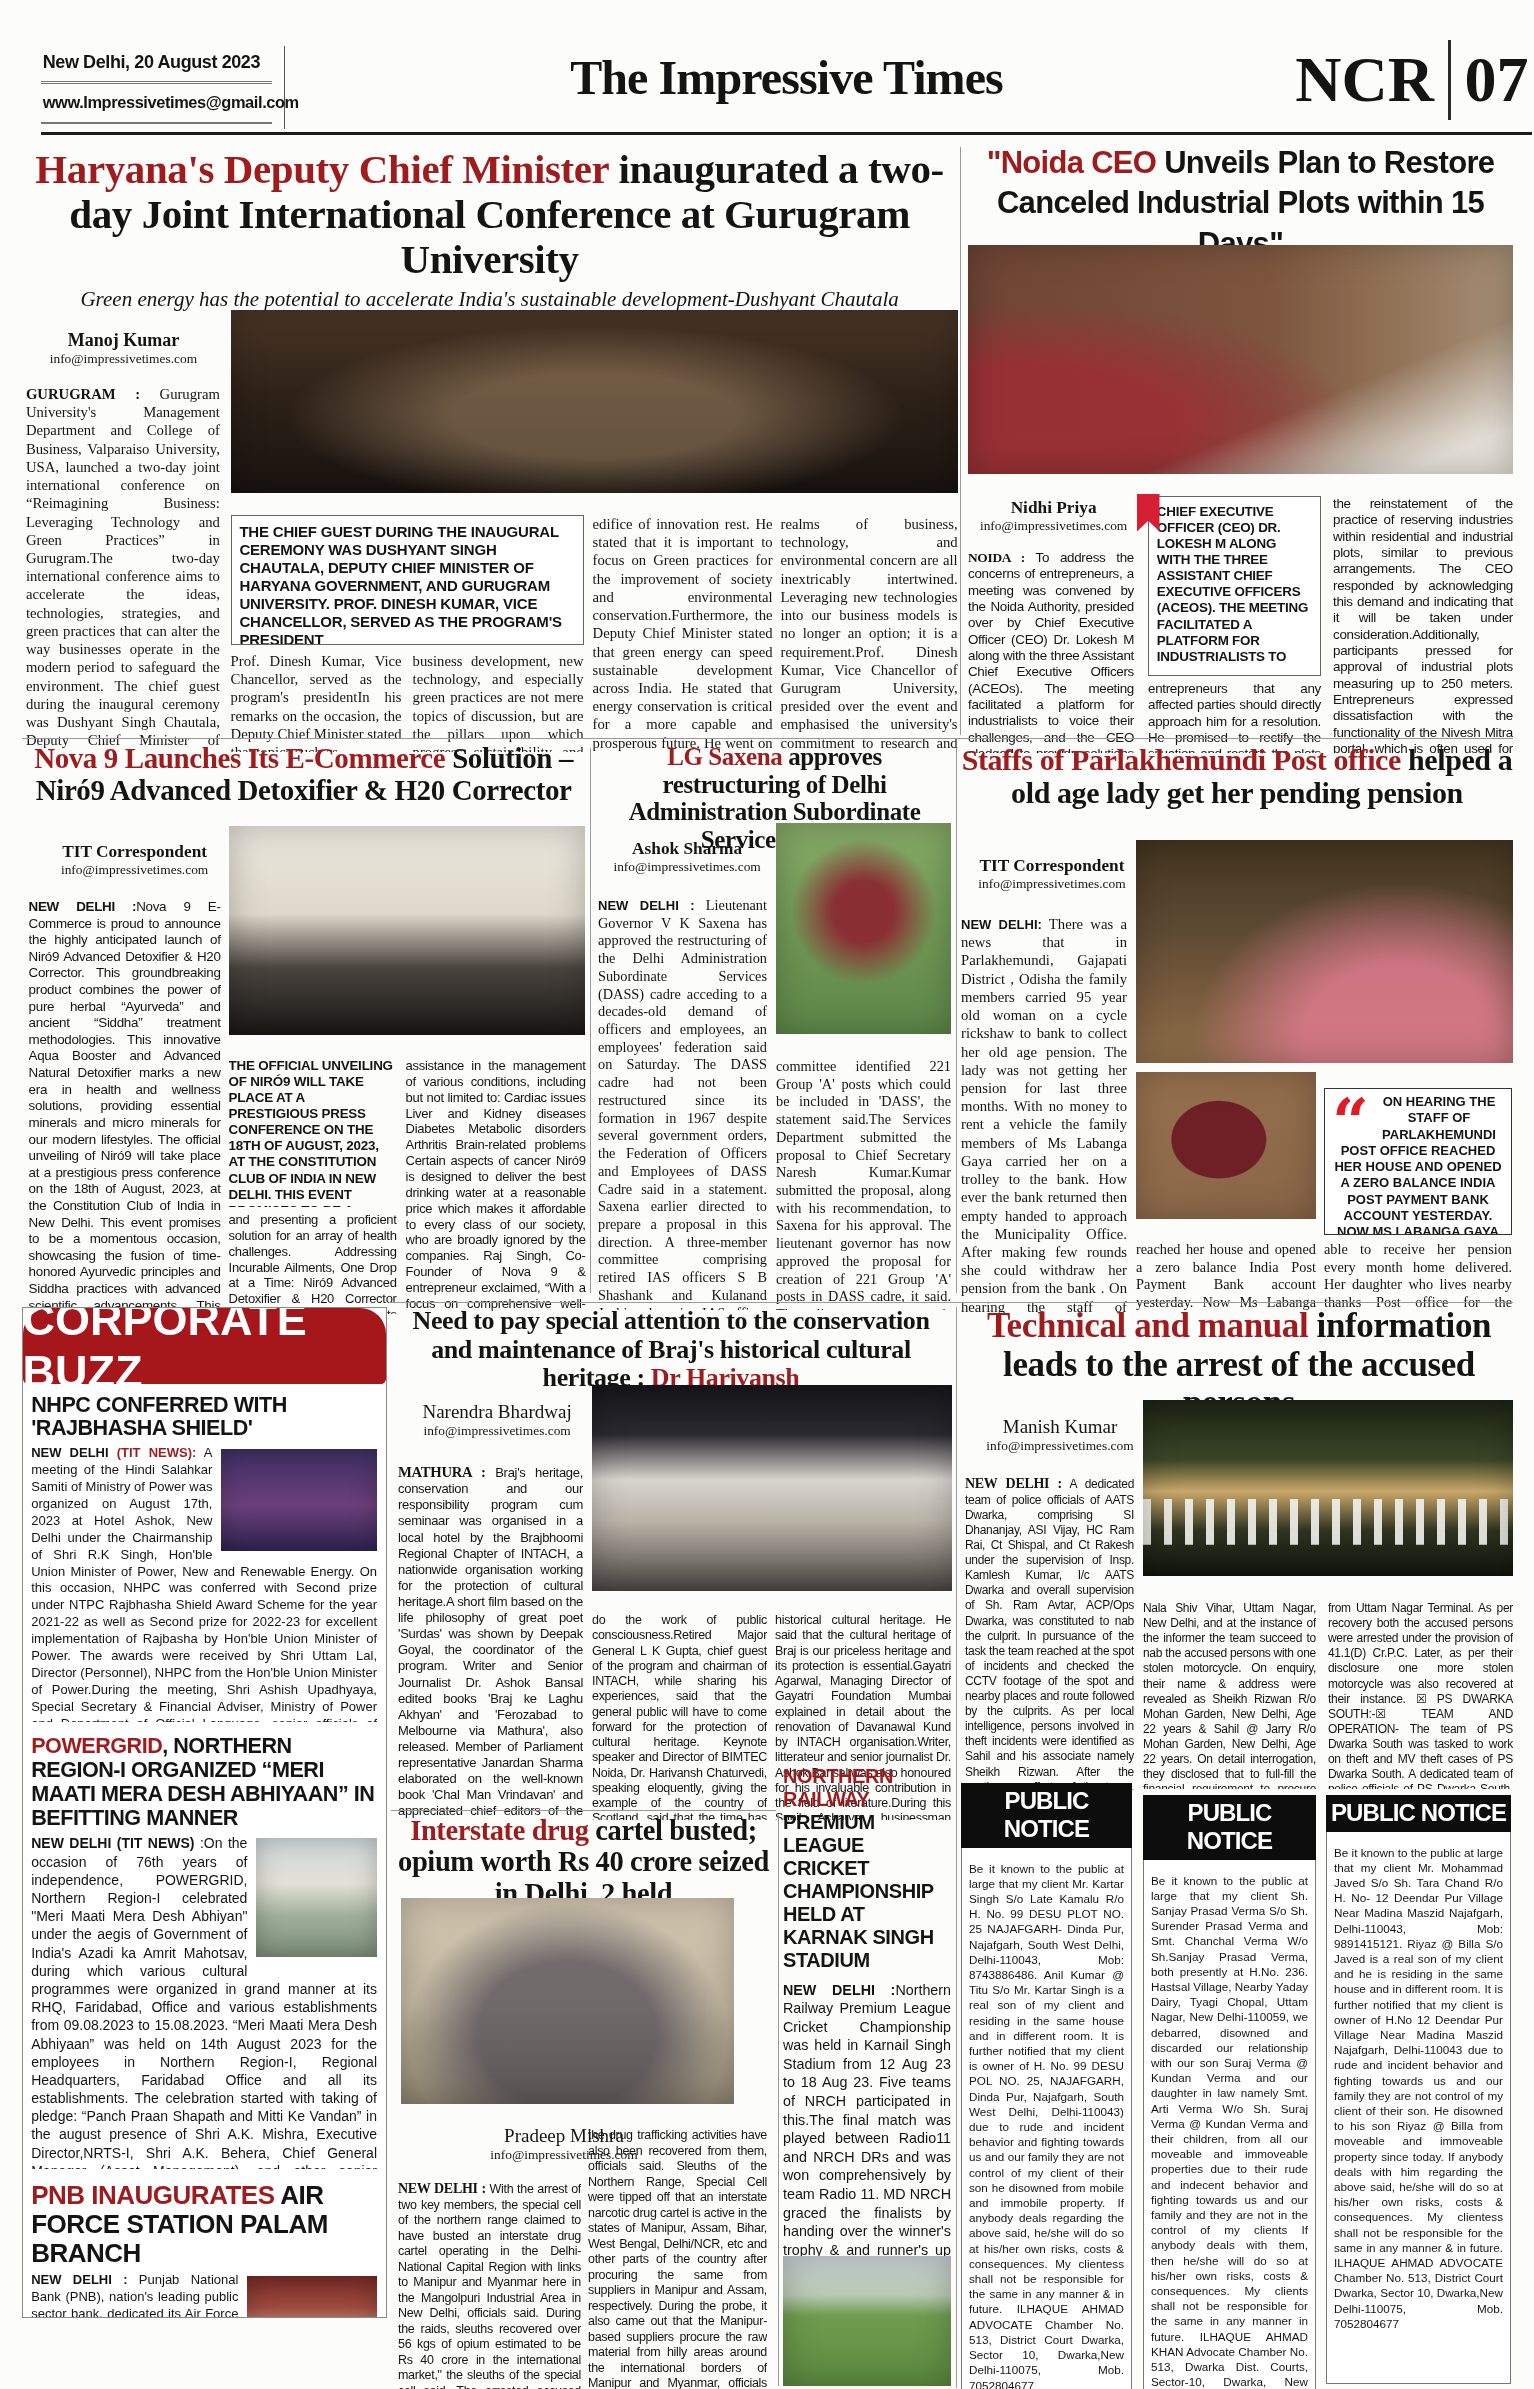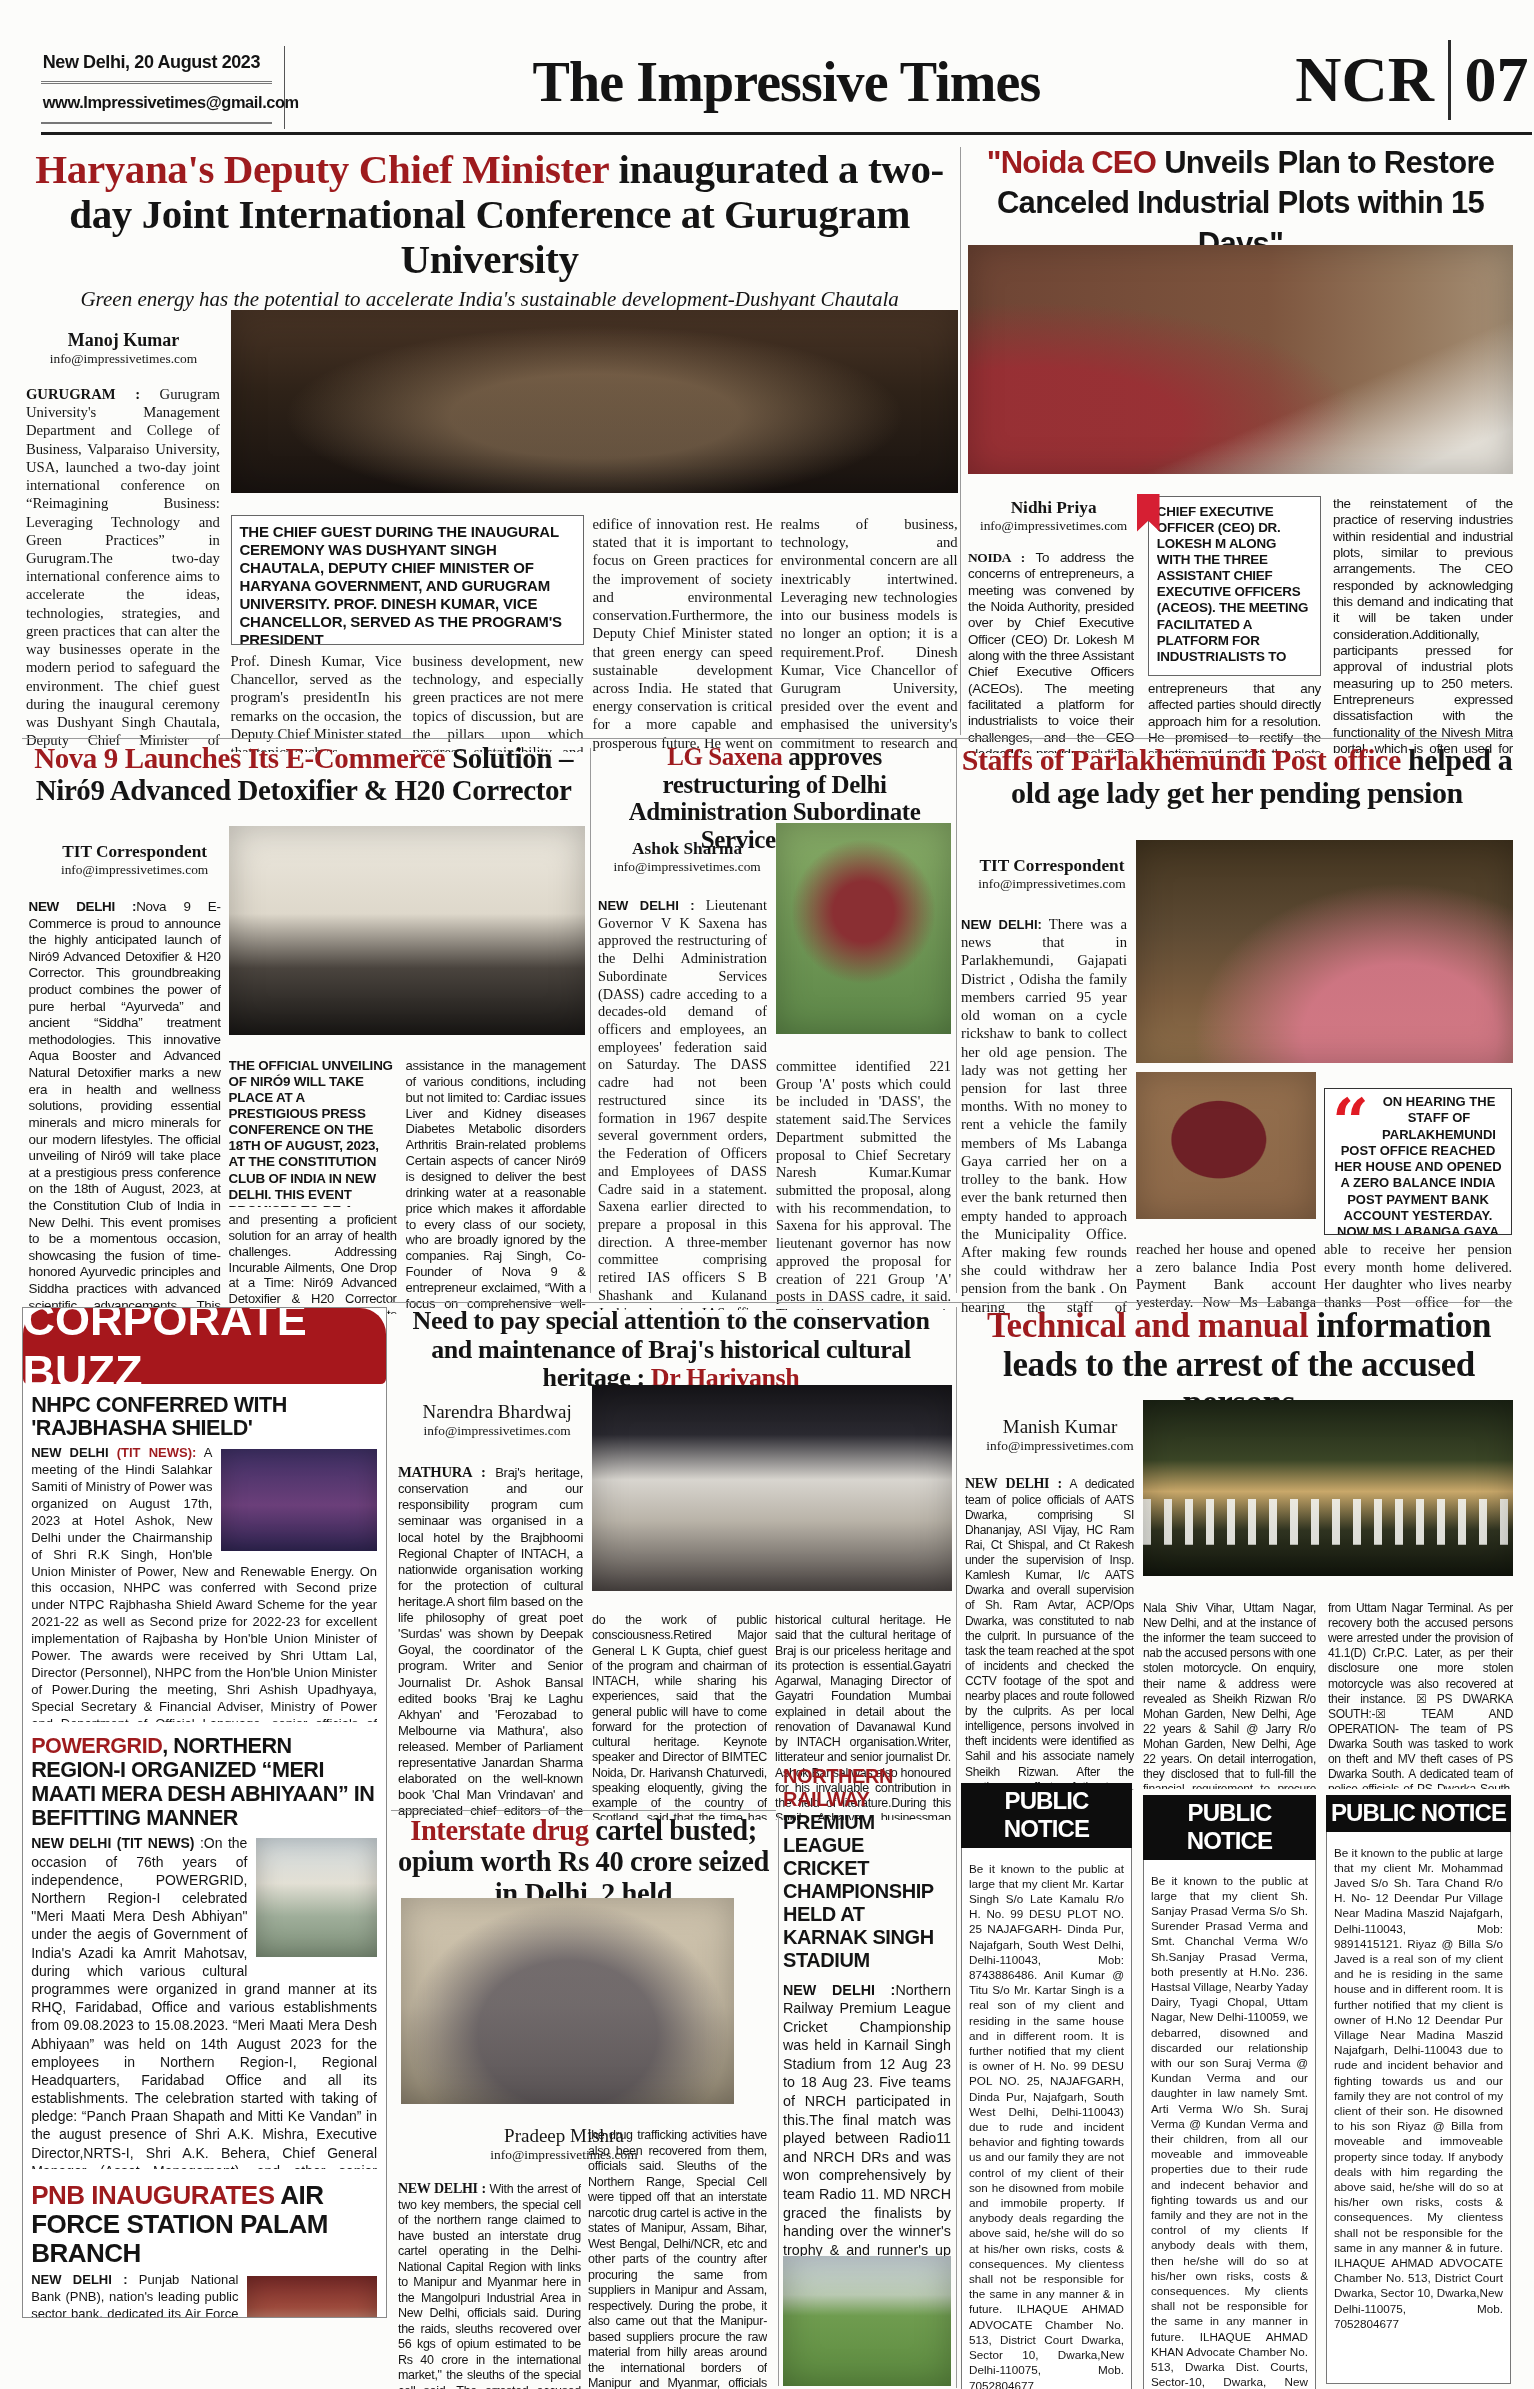--- a/index.html
+++ b/index.html
@@ -24,21 +24,21 @@
   .vrule{position:absolute;width:0.9px;background:#9a9a9a;}
   .hrule{position:absolute;height:0.9px;background:#9a9a9a;}
 
   
   #masthead{position:absolute;left:35px;top:36px;width:1491px;height:99px;border-bottom:3.5px solid #1c1c1c;margin-left:6px;}
   #dateline-box{position:absolute;left:0;top:10.4px;width:244px;height:83px;border-right:1.7px solid #555;padding-right:12px;}
   #dateline{font-family:"Liberation Sans",sans-serif;font-weight:700;font-size:18px;letter-spacing:-0.4px;
             border-bottom:3.5px double #777;padding:5.2px 0 8.6px 1.7px;}
   #m-email{font-family:"Liberation Sans",sans-serif;font-weight:700;font-size:16.4px;letter-spacing:-0.4px;
            padding:8.6px 0 0 1.7px;border-bottom:2.6px solid #777;height:40px;}
-  #paper-title{position:absolute;left:0;right:0;top:14px;text-align:center;font-size:56px;font-weight:700;
+  #paper-title{position:absolute;left:0;right:0;top:14px;text-align:center;font-size:48px;font-weight:700;
                letter-spacing:-0.9px;font-family:"Liberation Serif",serif;}
   #edition-box{position:absolute;right:3.5px;top:3.5px;display:flex;align-items:center;gap:14px;
                font-weight:700;font-size:64px;font-family:"Liberation Serif",serif;}
   #edition-divider{display:inline-block;width:2.6px;height:80px;background:#2b2b2b;}
 
   
   .story{position:absolute;}
   .caption-box{border:0.9px solid #666;padding:7px 7.8px;background:#fff;}
 
   

